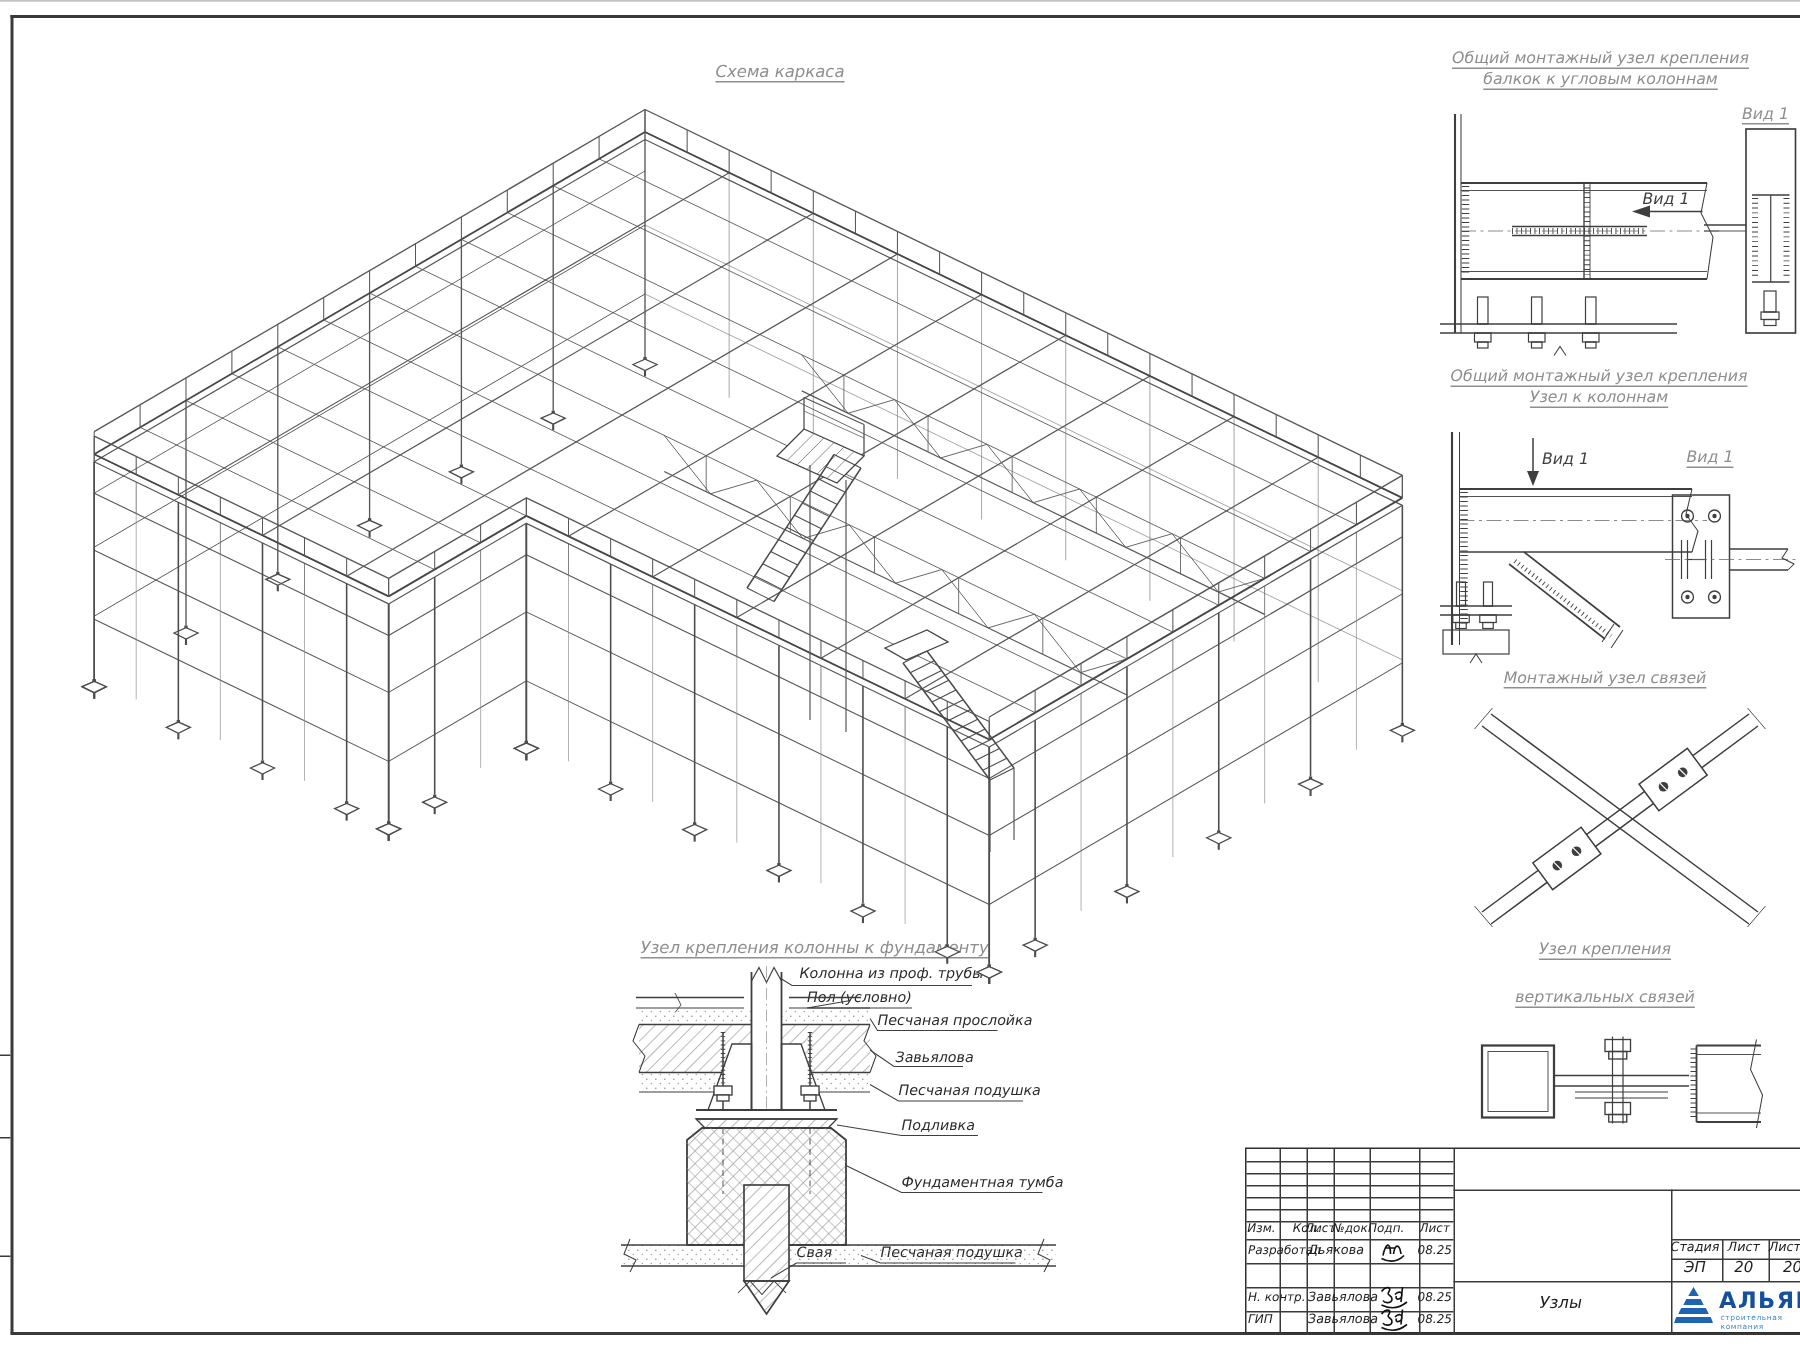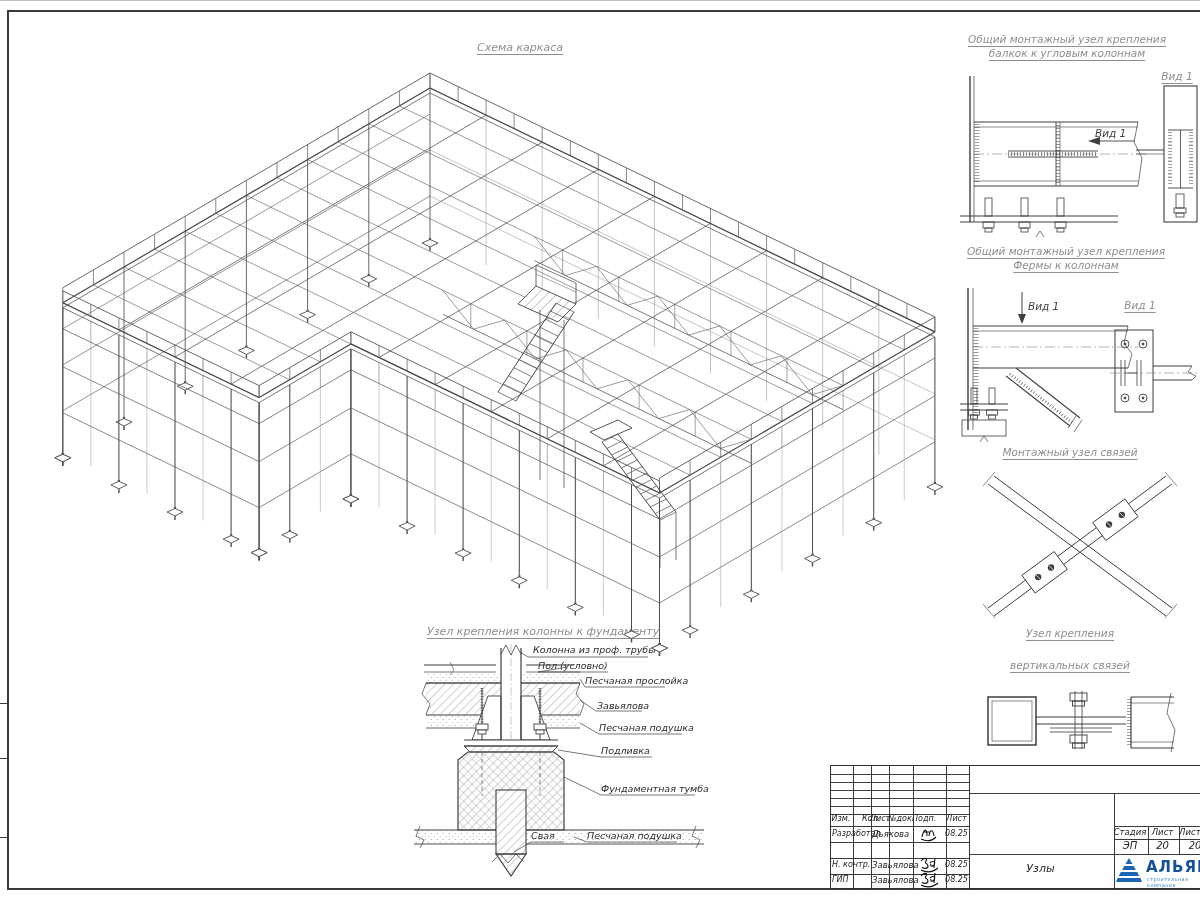--- a/index.html
+++ b/index.html
@@ -36,21 +36,21 @@
   <div class="hline" style="left:0;top:837px;width:7px;height:1px"></div>
 
   <div class="t u c" style="left:520px;top:41px;font-size:11px">Схема каркаса</div>
 
   <div class="t u c ft" style="left:1067px;top:33px">Общий монтажный узел крепления</div>
   <div class="t u c ft" style="left:1067px;top:47px">балкок к угловым колоннам</div>
   <div class="t dark ft" style="left:1095px;top:127px">Вид 1</div>
   <div class="t u c ft" style="left:1177px;top:70px">Вид 1</div>
 
   <div class="t u c ft" style="left:1066px;top:245px">Общий монтажный узел крепления</div>
-  <div class="t u c ft" style="left:1066px;top:259px">Фермы к колоннам</div>
+  <div class="t u c ft" style="left:1066px;top:259px">Узел к колоннам</div>
   <div class="t dark ft" style="left:1028px;top:300px">Вид 1</div>
   <div class="t u c ft" style="left:1140px;top:299px">Вид 1</div>
 
   <div class="t u c ft" style="left:1070px;top:446px">Монтажный узел связей</div>
 
   <div class="t u c ft" style="left:1070px;top:627px">Узел крепления</div>
   <div class="t u c ft" style="left:1070px;top:659px">вертикальных связей</div>
 
   <div class="t u" style="left:427px;top:625px;font-size:11px">Узел крепления колонны к фундаменту</div>
 

